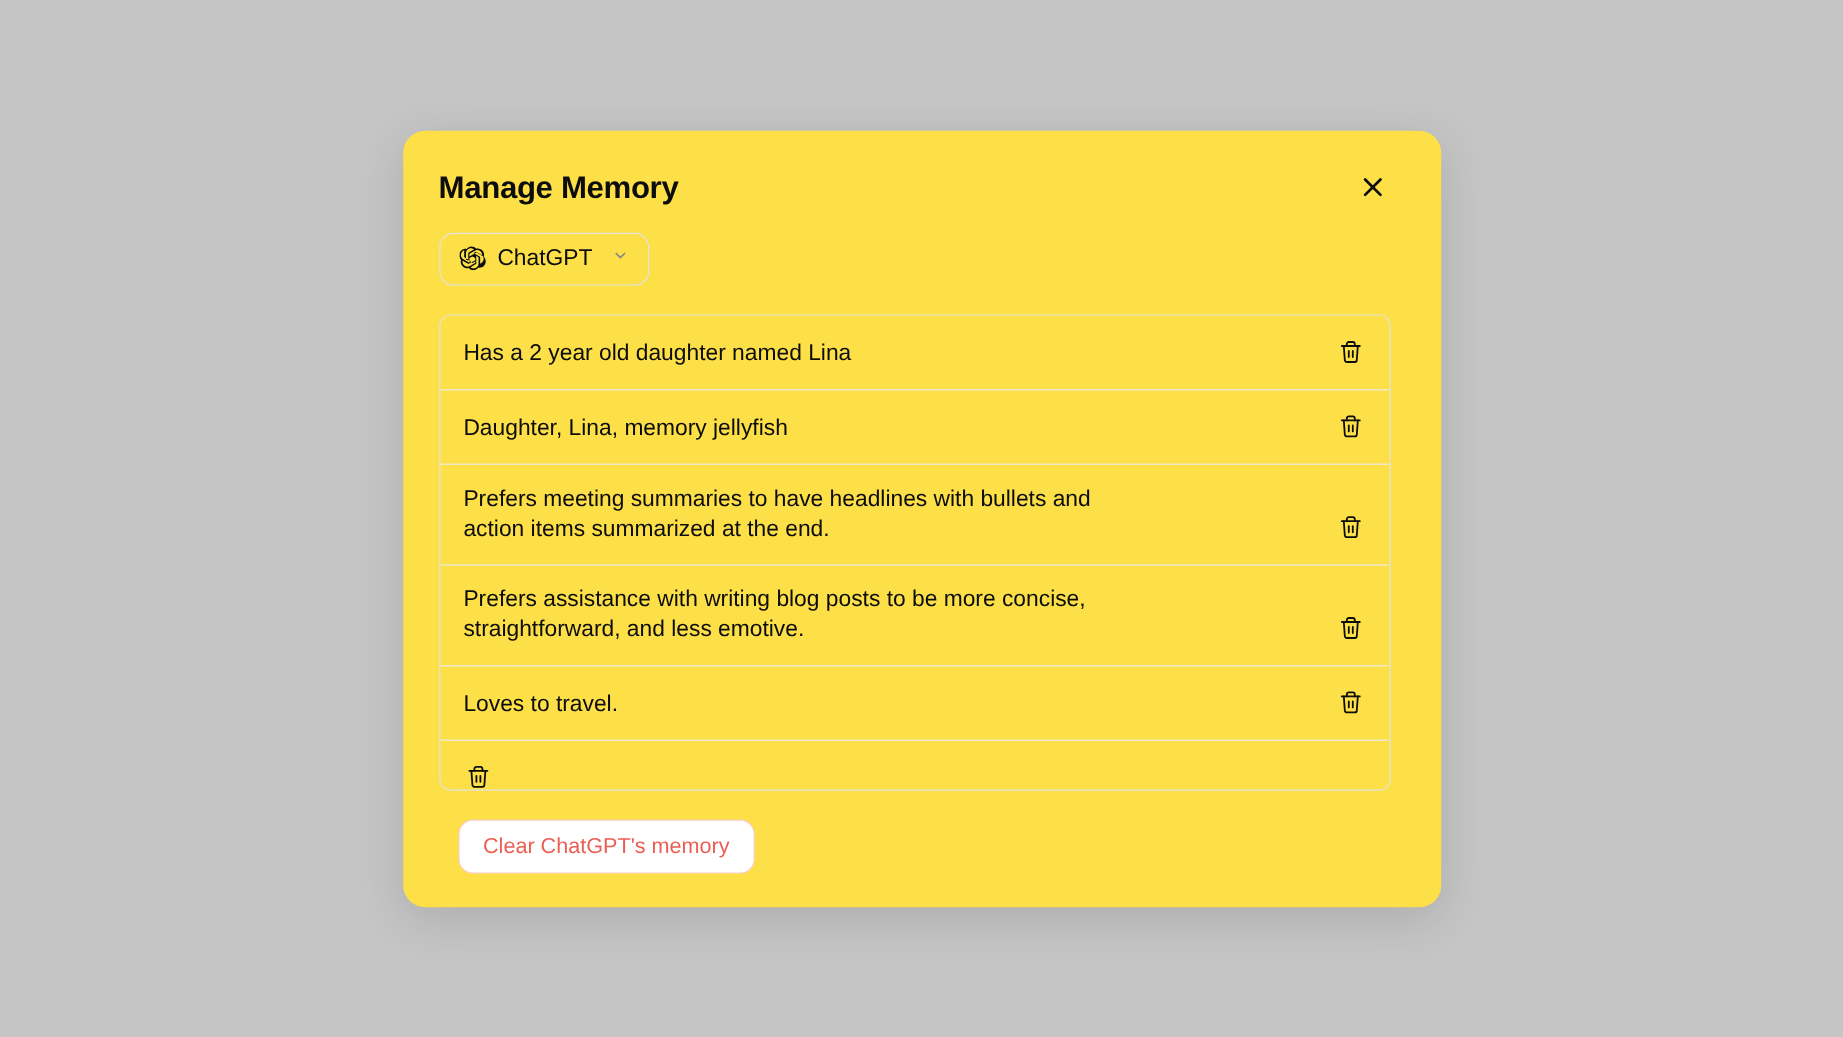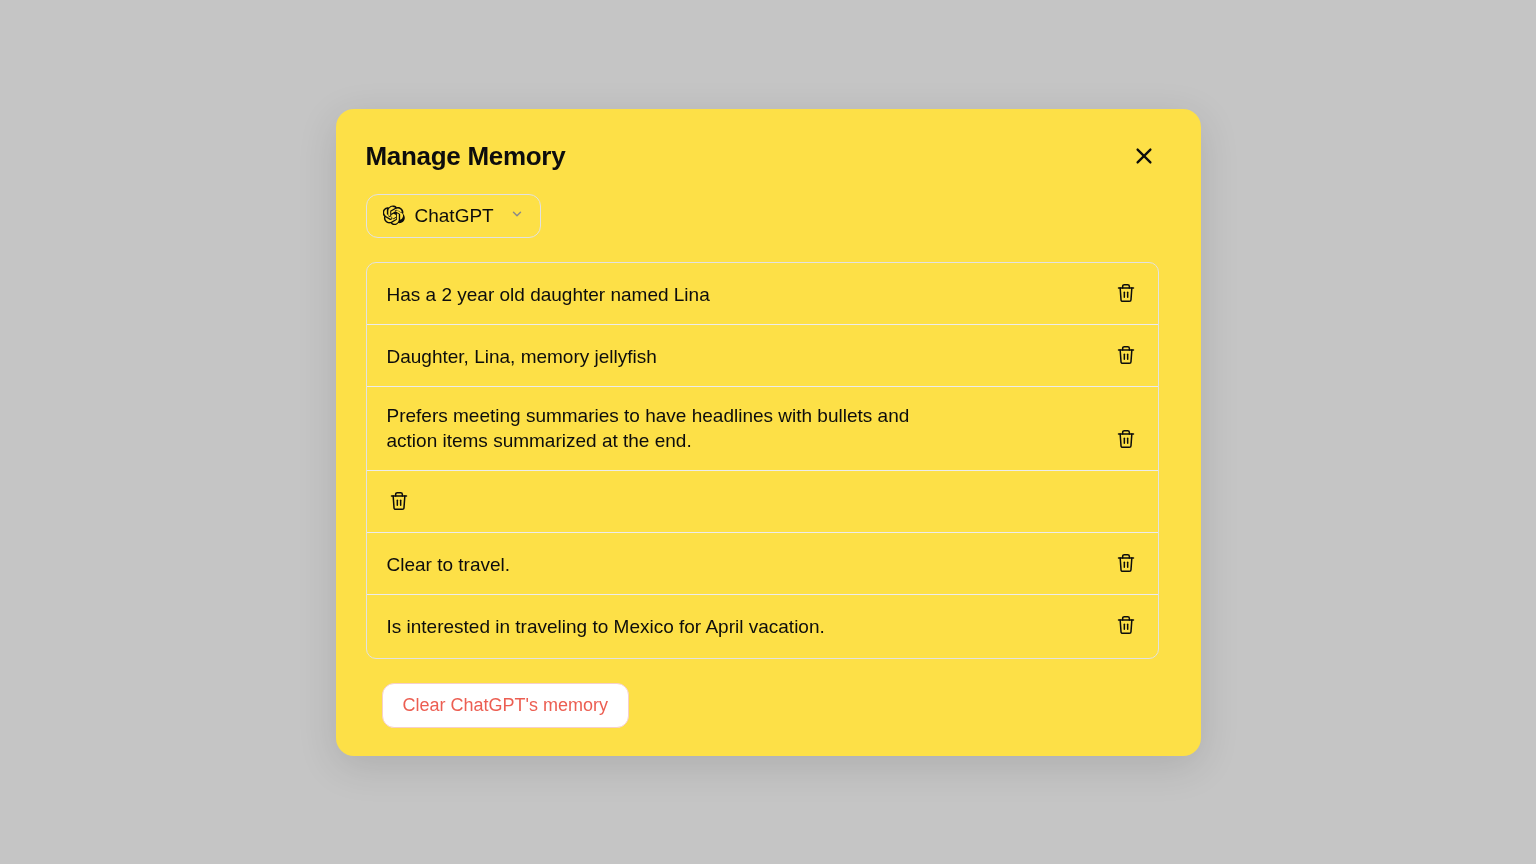--- a/index.html
+++ b/index.html
@@ -203,44 +203,44 @@
             <span><svg viewBox="0 0 24 24" fill="none" stroke="#0d0d0d" stroke-width="1.8" stroke-linecap="round" stroke-linejoin="round">
                 <polyline points="3 6 5 6 21 6"></polyline>
                 <path d="M19 6l-1 14a2 2 0 0 1-2 2H8a2 2 0 0 1-2-2L5 6"></path>
                 <path d="M10 11v6"></path>
                 <path d="M14 11v6"></path>
                 <path d="M8 6V4a2 2 0 0 1 2-2h4a2 2 0 0 1 2 2v2"></path>
               </svg></span>
           </button>
         </div>
         <div class="memory-item">
-          <button class="trash-btn">
-            <span><svg viewBox="0 0 24 24" fill="none" stroke="#0d0d0d" stroke-width="1.8" stroke-linecap="round" stroke-linejoin="round">
-                <polyline points="3 6 5 6 21 6"></polyline>
-                <path d="M19 6l-1 14a2 2 0 0 1-2 2H8a2 2 0 0 1-2-2L5 6"></path>
-                <path d="M10 11v6"></path>
-                <path d="M14 11v6"></path>
-                <path d="M8 6V4a2 2 0 0 1 2-2h4a2 2 0 0 1 2 2v2"></path>
-              </svg></span>
-          </button>
-        </div>
-        <div class="memory-item">
-          <div class="memory-text">Clear to travel.</div>
-          <button class="trash-btn">
-            <span><svg viewBox="0 0 24 24" fill="none" stroke="#0d0d0d" stroke-width="1.8" stroke-linecap="round" stroke-linejoin="round">
-                <polyline points="3 6 5 6 21 6"></polyline>
-                <path d="M19 6l-1 14a2 2 0 0 1-2 2H8a2 2 0 0 1-2-2L5 6"></path>
-                <path d="M10 11v6"></path>
-                <path d="M14 11v6"></path>
-                <path d="M8 6V4a2 2 0 0 1 2-2h4a2 2 0 0 1 2 2v2"></path>
-              </svg></span>
-          </button>
-        </div>
-        <div class="memory-item">
-          <div class="memory-text">Is interested in traveling to Mexico for April vacation.</div>
+          <div class="memory-text">Prefers assistance with writing blog posts to be more concise, straightforward, and less emotive.</div>
+          <button class="trash-btn">
+            <span><svg viewBox="0 0 24 24" fill="none" stroke="#0d0d0d" stroke-width="1.8" stroke-linecap="round" stroke-linejoin="round">
+                <polyline points="3 6 5 6 21 6"></polyline>
+                <path d="M19 6l-1 14a2 2 0 0 1-2 2H8a2 2 0 0 1-2-2L5 6"></path>
+                <path d="M10 11v6"></path>
+                <path d="M14 11v6"></path>
+                <path d="M8 6V4a2 2 0 0 1 2-2h4a2 2 0 0 1 2 2v2"></path>
+              </svg></span>
+          </button>
+        </div>
+        <div class="memory-item">
+          <div class="memory-text">Loves to travel.</div>
+          <button class="trash-btn">
+            <span><svg viewBox="0 0 24 24" fill="none" stroke="#0d0d0d" stroke-width="1.8" stroke-linecap="round" stroke-linejoin="round">
+                <polyline points="3 6 5 6 21 6"></polyline>
+                <path d="M19 6l-1 14a2 2 0 0 1-2 2H8a2 2 0 0 1-2-2L5 6"></path>
+                <path d="M10 11v6"></path>
+                <path d="M14 11v6"></path>
+                <path d="M8 6V4a2 2 0 0 1 2-2h4a2 2 0 0 1 2 2v2"></path>
+              </svg></span>
+          </button>
+        </div>
+        <div class="memory-item">
           <button class="trash-btn">
             <span><svg viewBox="0 0 24 24" fill="none" stroke="#0d0d0d" stroke-width="1.8" stroke-linecap="round" stroke-linejoin="round">
                 <polyline points="3 6 5 6 21 6"></polyline>
                 <path d="M19 6l-1 14a2 2 0 0 1-2 2H8a2 2 0 0 1-2-2L5 6"></path>
                 <path d="M10 11v6"></path>
                 <path d="M14 11v6"></path>
                 <path d="M8 6V4a2 2 0 0 1 2-2h4a2 2 0 0 1 2 2v2"></path>
               </svg></span>
           </button>
         </div>

